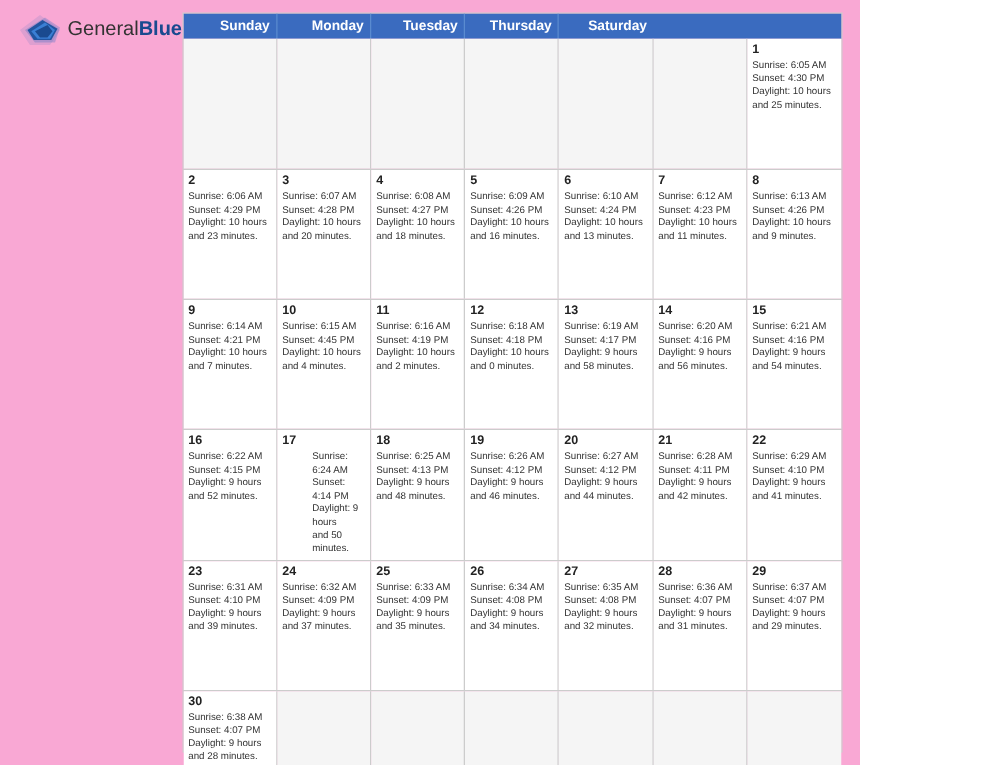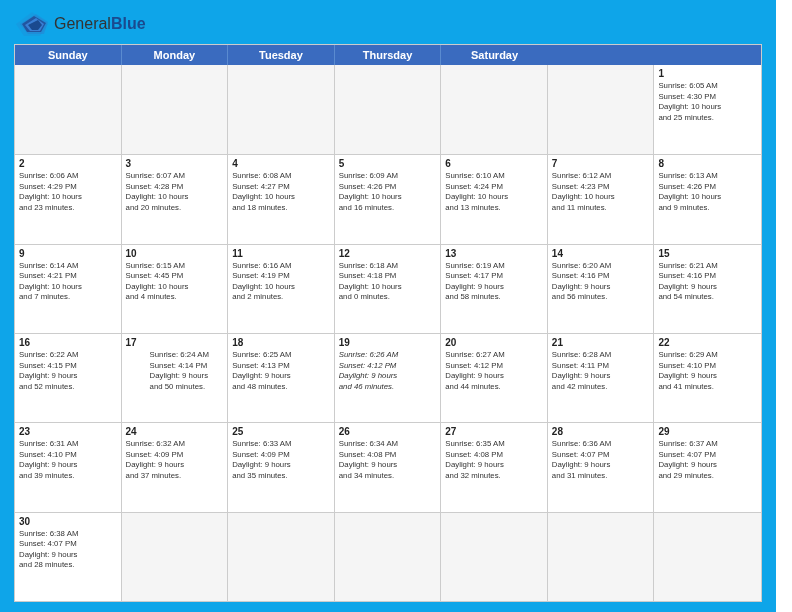--- a/index.html
+++ b/index.html
@@ -4,25 +4,25 @@
   <style>
     * { box-sizing: border-box; margin: 0; padding: 0; }
     body {
       font-family: Arial, sans-serif;
       background: #fff;
       width: 792px;
       height: 612px;
       overflow: hidden;
     }
     .page {
-      width: 776px;
+      width: 688px;
       height: 612px;
-      background: #0ea5e9;
+      background: #f9a8d4;
       display: flex;
-      flex-direction: column;
+      flex-direction: row;
       padding: 10px 14px 10px 14px;
     }
     .header {
       display: flex;
       align-items: flex-start;
       justify-content: space-between;
       margin-bottom: 6px;
     }
     .logo {
       display: flex;
@@ -56,21 +56,21 @@
     .cal-header {
       display: grid;
       grid-template-columns: repeat(7, 1fr);
       background: #3a6bbf;
     }
     .cal-header-cell {
       color: #fff;
       font-size: 11px;
       font-weight: bold;
       padding: 4px 5px;
-      text-align: center;
+      text-align: right;
       border-right: 1px solid #5a8bd0;
     }
     .cal-header-cell:last-child { border-right: none; }
     .cal-body {
       flex: 1;
       display: grid;
       grid-template-rows: repeat(6, 1fr);
     }
     .cal-week {
       display: grid;
@@ -268,21 +268,21 @@
           </div>
           <div class="cal-cell">
             <div class="day-num">18</div>
             <div class="day-info" style="white-space: pre-line;">Sunrise: 6:25 AM
 Sunset: 4:13 PM
 Daylight: 9 hours
 and 48 minutes.</div>
           </div>
           <div class="cal-cell">
             <div class="day-num">19</div>
-            <div class="day-info" style="white-space: pre-line; font-style: italic;">Sunrise: 6:26 AM
+            <div class="day-info" style="white-space: pre-line;">Sunrise: 6:26 AM
 Sunset: 4:12 PM
 Daylight: 9 hours
 and 46 minutes.</div>
           </div>
           <div class="cal-cell">
             <div class="day-num">20</div>
             <div class="day-info" style="white-space: pre-line;">Sunrise: 6:27 AM
 Sunset: 4:12 PM
 Daylight: 9 hours
 and 44 minutes.</div>

